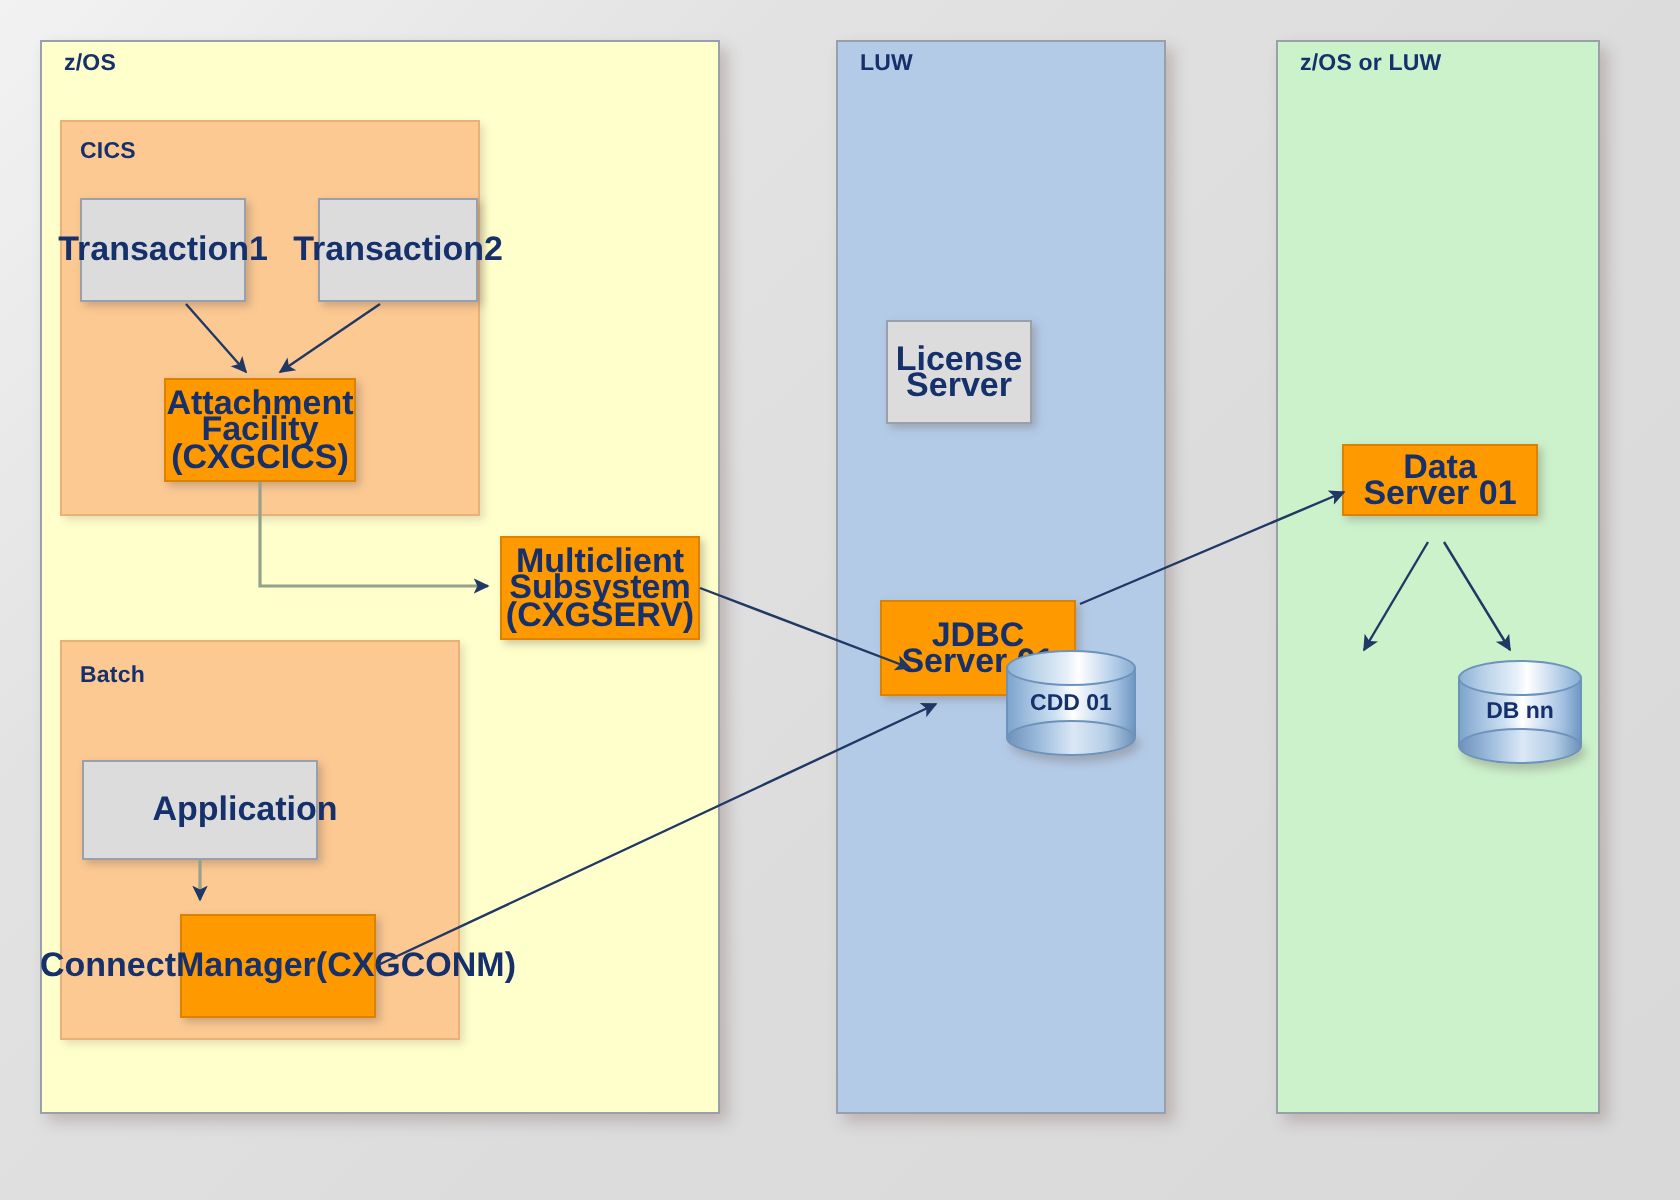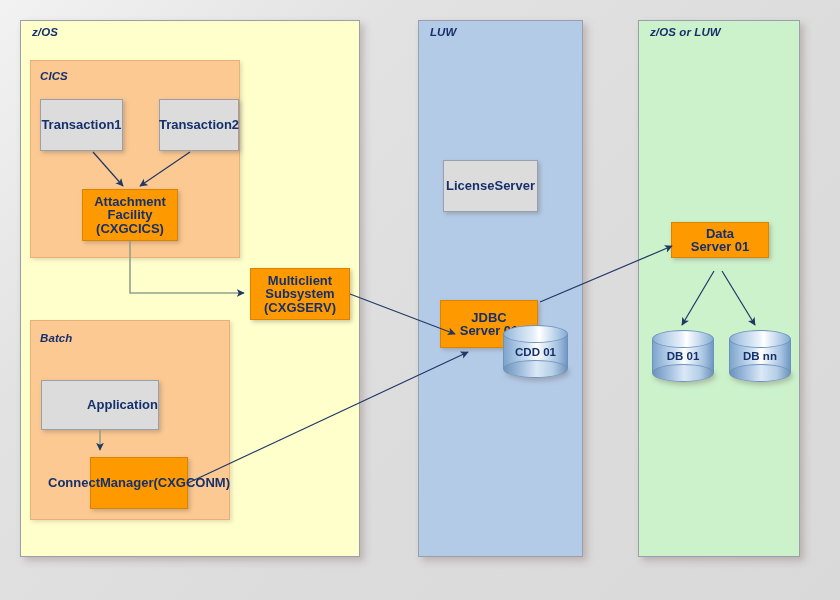--- a/index.html
+++ b/index.html
@@ -20,42 +20,41 @@
     border: 1px solid #9aa0ab;
     box-shadow: 4px 4px 7px rgba(120,90,80,0.30);
   }
   .panel-title {
     position: absolute;
     font-size: 11.5px;
     font-weight: bold;
     color: #15306b;
     letter-spacing: .1px;
     white-space: nowrap;
-    font-style: italic;
   }
   .zos   { background: #ffffcc; }
   .luw   { background: #b4cbe8; }
   .green { background: #ccf2cc; }
 
   .subpanel {
     position: absolute;
     box-sizing: border-box;
     background: #fcc992;
     border: 1px solid #e8b277;
     box-shadow: 2px 2px 4px rgba(120,90,80,0.20);
   }
 
   .box {
     position: absolute;
     box-sizing: border-box;
     display: flex;
     align-items: center;
     justify-content: center;
     text-align: center;
-    font-size: 13px;
+    font-size: 17px;
     font-weight: bold;
     color: #15306b;
     line-height: 13.5px;
     box-shadow: 2px 2px 4px rgba(110,95,85,0.35);
   }
   .box.grey   { background: #dcdcdc; border: 1px solid #9aa0ab; }
   .box.orange { background: #ff9900; border: 1px solid #d98300; }
 
   .cyl {
     position: absolute;
@@ -145,21 +144,21 @@
 
   <div class="box orange" style="left:90px; top:457px; width:98px; height:52px; flex-direction:row;">
     <span>Connect</span>
     <span>Manager</span>
     <span>(CXGCONM)</span>
   </div>
 
   <div class="panel luw" style="left:418px; top:20px; width:165px; height:537px;"></div>
   <div class="panel-title" style="left:430px; top:26px;">LUW</div>
 
-  <div class="box grey" style="left:443px; top:160px; width:95px; height:52px; ">
+  <div class="box grey" style="left:443px; top:160px; width:73px; height:52px; flex-direction:column;">
     <span>License</span>
     <span>Server</span>
   </div>
 
   <div class="box orange" style="left:440px; top:300px; width:98px; height:48px; flex-direction:column;">
     <span>JDBC</span>
     <span>Server 01</span>
   </div>
 
   <div class="cyl" style="left:503px; top:325px; width:65px; height:53px;">
@@ -170,26 +169,20 @@
   </div>
 
   <div class="panel green" style="left:638px; top:20px; width:162px; height:537px;"></div>
   <div class="panel-title" style="left:650px; top:26px;">z/OS or LUW</div>
 
   <div class="box orange" style="left:671px; top:222px; width:98px; height:36px; flex-direction:column;">
     <span>Data</span>
     <span>Server 01</span>
   </div>
 
-  <div class="cyl" style="left:652px; top:330px; width:62px; height:52px;">
-    <div class="body"></div>
-    <div class="bottom"></div>
-    <div class="top"></div>
-    <div class="label">DB 01</div>
-  </div>
 
   <div class="cyl" style="left:729px; top:330px; width:62px; height:52px;">
     <div class="body"></div>
     <div class="bottom"></div>
     <div class="top"></div>
     <div class="label">DB nn</div>
   </div>
 
   <svg class="links" viewBox="0 0 840 600">
     <defs>

